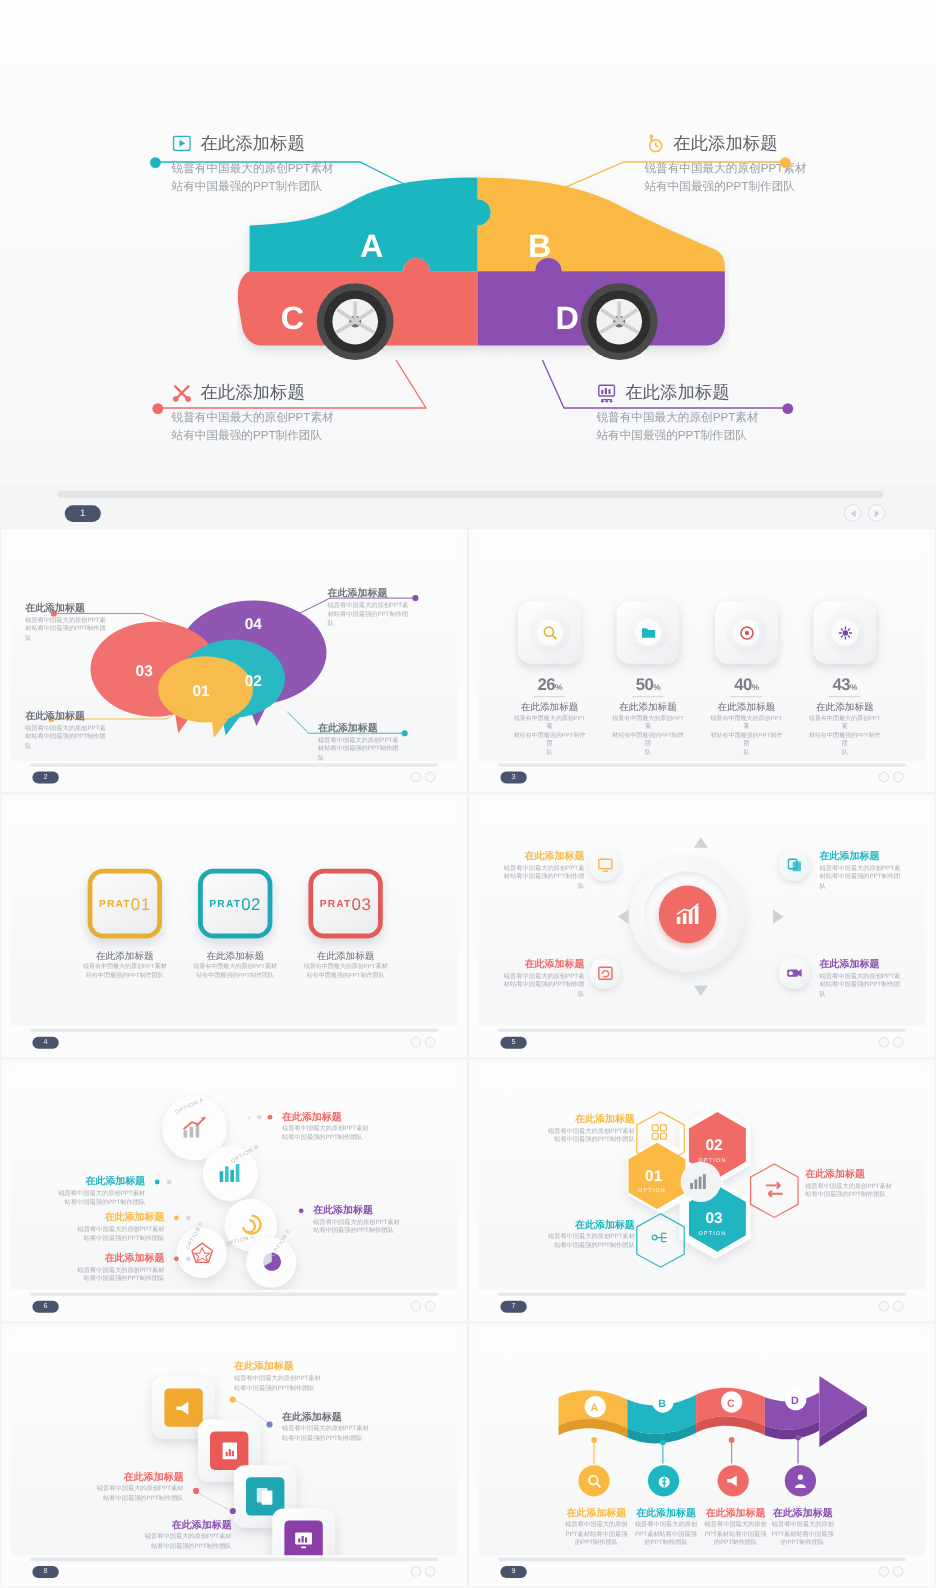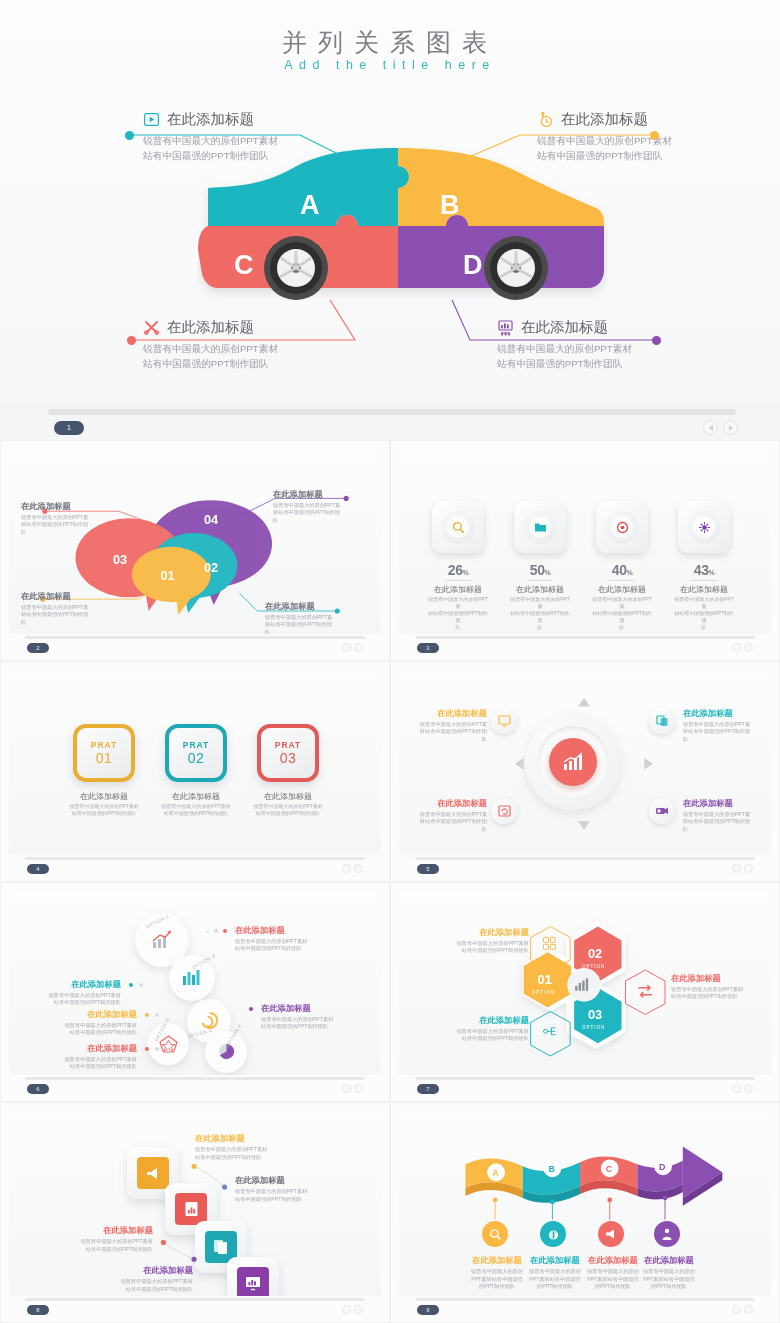--- a/index.html
+++ b/index.html
@@ -116,21 +116,21 @@
   .pnum small { font-size:7px; }
   .pline { width:26px;height:1px;background:#d8dadd;margin:2px auto 3px; }
   .ptitle { font-size:8px;color:#66696f; }
   .pbody { font-size:5px;color:#a9acb3;line-height:7px;margin-top:1px; }
 
   
   .prat { position:absolute; width:74px; text-align:center; }
   .pratbox { width:62px;height:58px;margin:0 auto;border-radius:13px;
              border:4px solid #E8AE33; background:linear-gradient(150deg,#fcfcfc,#e9ebed);
              box-shadow:0 4px 8px rgba(150,155,165,.3);
-             display:flex;flex-direction:column;align-items:center;justify-content:center; }
+             display:flex;flex-direction:row;align-items:center;justify-content:center; }
   .pratw { font-size:8.5px;font-weight:bold;letter-spacing:1px; }
   .pratn { font-size:14px;letter-spacing:.5px; }
 
   
   .hub { position:absolute;left:126px;top:44px;width:96px;height:96px;border-radius:50%;
          background:radial-gradient(circle at 35% 30%,#fdfdfd,#eceef0);
          box-shadow:0 4px 10px rgba(150,155,165,.22); }
   .hub2 { position:absolute;left:12px;top:12px;width:72px;height:72px;border-radius:50%;
           background:#fafbfb;box-shadow:inset 0 2px 5px rgba(160,165,175,.25); }
   .hub3 { position:absolute;left:24px;top:24px;width:48px;height:48px;border-radius:50%;
@@ -158,22 +158,20 @@
   .rcirc { position:absolute;width:26px;height:26px;border-radius:50%;
            display:flex;align-items:center;justify-content:center; }
 </style>
 </head>
 <body>
 
 <div class="page">
 
   <div class="hero">
 
-    <div class="hero-title">并列关系图表</div>
-    <div class="hero-sub">Add the title here</div>
 
     <svg class="connectors" viewBox="0 0 780 440">
       <path d="M130 135 L300 135 L360 165" fill="none" stroke="#1FB6C1" stroke-width="1.1"></path>
       <path d="M650 135 L520 135 L455 163" fill="none" stroke="#F9B943" stroke-width="1.1"></path>
       <path d="M132 340 L355 340 L330 300" fill="none" stroke="#F06A66" stroke-width="1.1"></path>
       <path d="M654 340 L470 340 L452 300" fill="none" stroke="#8A4FB0" stroke-width="1.1"></path>
     </svg>
 
     <div class="carwrap">
       <svg viewBox="0 0 410 175" width="410" height="175">

